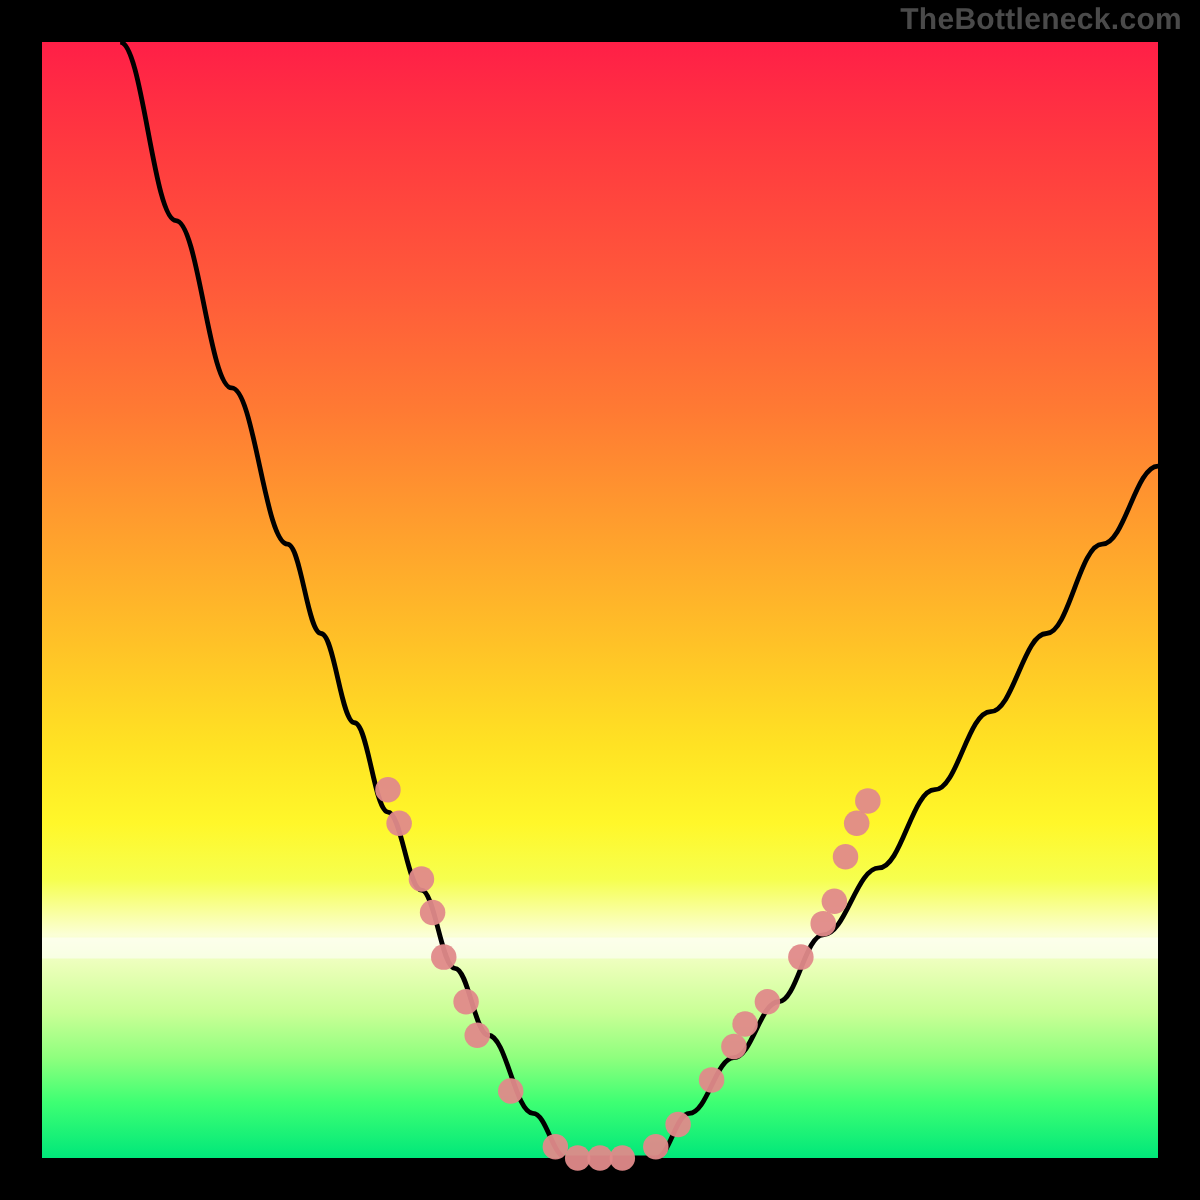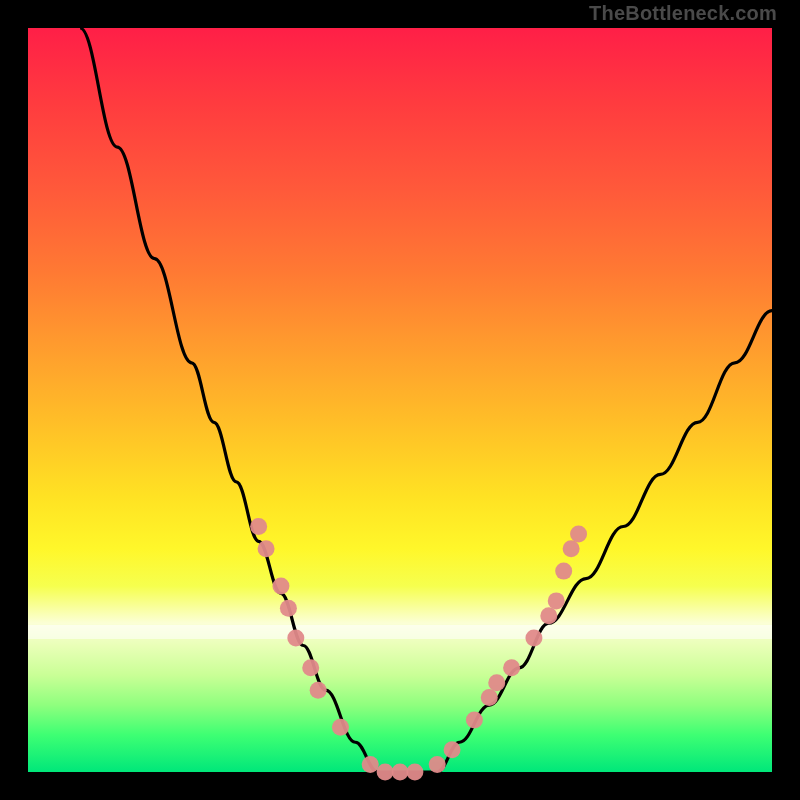--- a/index.html
+++ b/index.html
@@ -13,21 +13,21 @@
   }
   .stage {
     position: relative;
     width: 800px;
     height: 800px;
     background: #000;
   }
   .watermark {
     position: absolute;
     top: 2px;
-    right: 23px;
+    right: 12px;
     color: #4a4a4a;
     font-size: 20px;
     font-weight: 600;
     letter-spacing: 0.2px;
     z-index: 10;
   }
   .plot {
     position: absolute;
     left: 28px;
     top: 28px;

